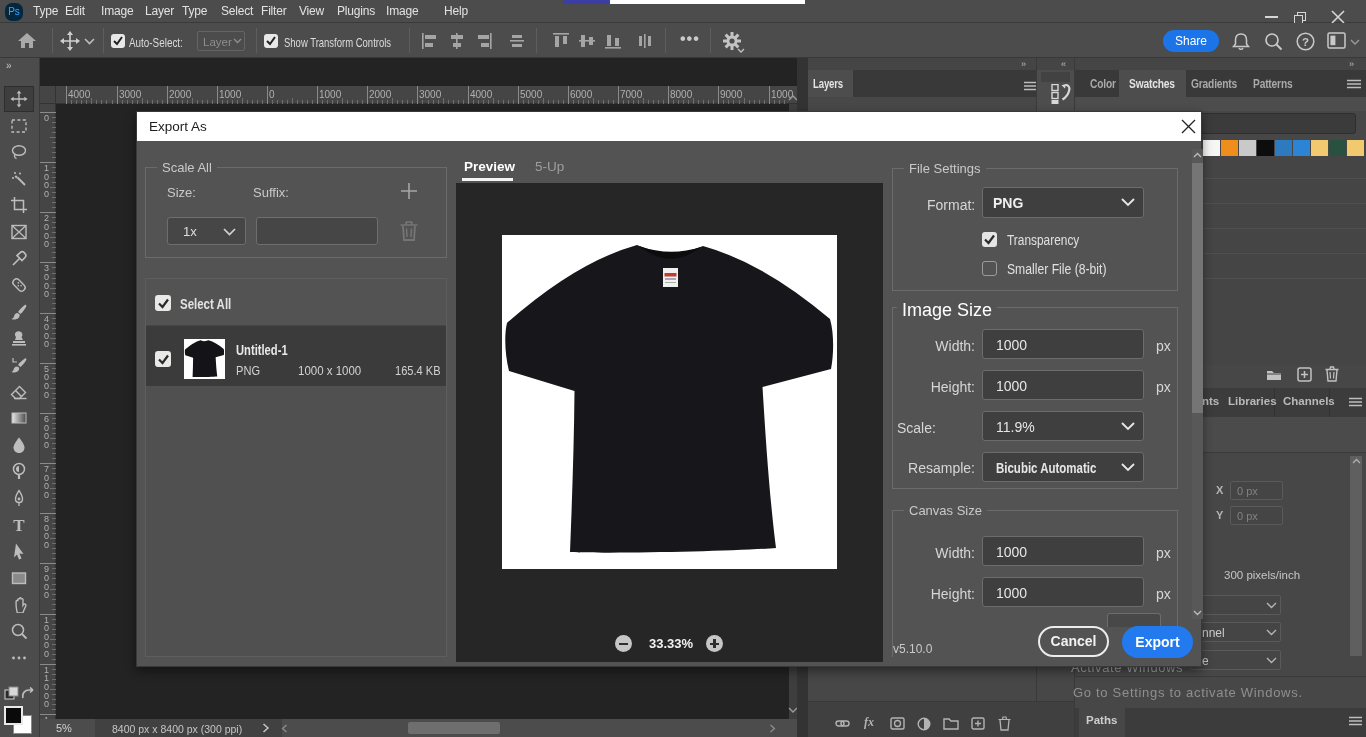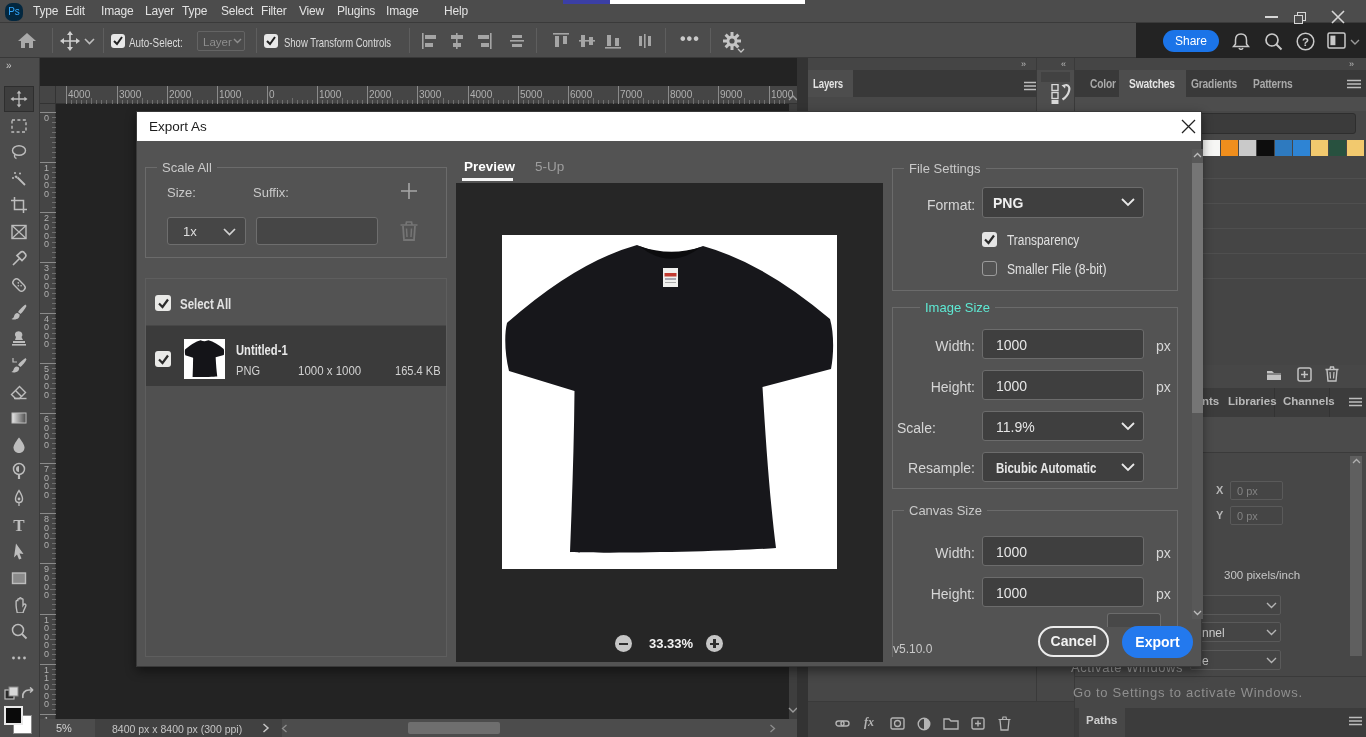--- a/index.html
+++ b/index.html
@@ -25,21 +25,21 @@
 <div class="abs" style="left:444px;top:4px;font-size:12px;letter-spacing:-0.2px;color:#e2e2e2">Help</div>
 <div class="abs" style="left:563px;top:0;width:242px;height:4px;background:#ffffff"></div>
 <div class="abs" style="left:563px;top:0;width:47px;height:4px;background:#3b3fa5"></div>
 <div class="abs" style="left:1265px;top:16px;width:13px;height:2px;background:#d6d6d6"></div>
 <div class="abs" style="left:1297px;top:12px;width:9px;height:9px;border:1.5px solid #d6d6d6"></div>
 <div class="abs" style="left:1294px;top:15px;width:9px;height:9px;border:1.5px solid #d6d6d6;background:#4c4c4c"></div>
 <svg class="abs" style="left:1331px;top:10px" width="14" height="14">
         <path d="M1 1 L13 13 M13 1 L1 13" stroke="#d6d6d6" stroke-width="1.6"></path>
       </svg>
 </div>
-<div class="abs" style="left:0;top:23px;width:1136px;height:35px;background:#4c4c4c;border-bottom:1px solid #383838">
+<div class="abs" style="left:0;top:23px;width:1366px;height:35px;background:#4c4c4c;border-bottom:1px solid #383838">
 <svg class="abs" style="left:17px;top:9px" width="20" height="17">
         <path d="M10 1 L19 9 L16 9 L16 16 L12 16 L12 11 L8 11 L8 16 L4 16 L4 9 L1 9 Z" fill="#a9a9a9"></path>
       </svg>
 <div class="abs" style="left:52px;top:5px;width:1px;height:25px;background:#5e5e5e"></div>
 <svg class="abs" style="left:60px;top:8px" width="20" height="20">
         <g stroke="#cfcfcf" stroke-width="1.6">
           <path d="M10 2 L10 18 M2 10 L18 10"></path>
         </g>
         <g fill="#cfcfcf">
           <path d="M10 0 L13 4 L7 4 Z"></path>
@@ -855,21 +855,21 @@
         <path d="M1 1 L7 7 L13 1" stroke="#e8e8e8" stroke-width="1.8" fill="none"></path>
       </svg>
 <div class="abs" style="left:845px;top:120px;width:15px;height:15px;background:#e5e5e5;border-radius:3px"></div>
 <svg class="abs" style="left:847px;top:122px" width="11" height="11">
         <path d="M1 5.5 L4.5 9 L10 1.5" stroke="#2b2b2b" stroke-width="2.2" fill="none"></path>
       </svg>
 <div class="abs" style="left:870px;top:120px;font-size:14px;color:#e0e0e0;transform:scaleX(0.85);transform-origin:left center">Transparency</div>
 <div class="abs" style="left:845px;top:149px;width:15px;height:15px;border:1.5px solid #9b9b9b;border-radius:3px"></div>
 <div class="abs" style="left:870px;top:149px;font-size:14px;color:#e0e0e0;transform:scaleX(0.87);transform-origin:left center">Smaller File (8-bit)</div>
 <div class="abs" style="left:755px;top:195px;width:286px;height:182px;border:1px solid #6b6b6b"></div>
-<div class="abs" style="left:783px;top:188px;background:#535353;padding:0 5px;font-size:13px;color:#5eead4">Image Size</div>
+<div class="abs" style="left:760px;top:188px;background:#535353;padding:0 5px;font-size:18px;color:#ffffff">Image Size</div>
 <div class="abs" style="left:760px;top:226px;width:78px;height:16px;font-size:14px;color:#d6d6d6;text-align:right">Width:</div>
 <div class="abs" style="left:845px;top:217px;width:162px;height:30px;background:#3f3f3f;border:1px solid #6c6c6c;border-radius:3px"></div>
 <div class="abs" style="left:859px;top:225px;font-size:14px;font-weight:normal;color:#e6e6e6;transform:scaleX(1);transform-origin:left center">1000</div>
 <div class="abs" style="left:1019px;top:226px;font-size:14px;color:#d6d6d6">px</div>
 <div class="abs" style="left:760px;top:267px;width:78px;height:16px;font-size:14px;color:#d6d6d6;text-align:right">Height:</div>
 <div class="abs" style="left:845px;top:258px;width:162px;height:30px;background:#3f3f3f;border:1px solid #6c6c6c;border-radius:3px"></div>
 <div class="abs" style="left:859px;top:266px;font-size:14px;font-weight:normal;color:#e6e6e6;transform:scaleX(1);transform-origin:left center">1000</div>
 <div class="abs" style="left:1019px;top:267px;font-size:14px;color:#d6d6d6">px</div>
 <div class="abs" style="left:760px;top:308px;width:78px;height:16px;font-size:14px;color:#d6d6d6;text-align:left">Scale:</div>
 <div class="abs" style="left:845px;top:299px;width:162px;height:30px;background:#3f3f3f;border:1px solid #6c6c6c;border-radius:3px"></div>

